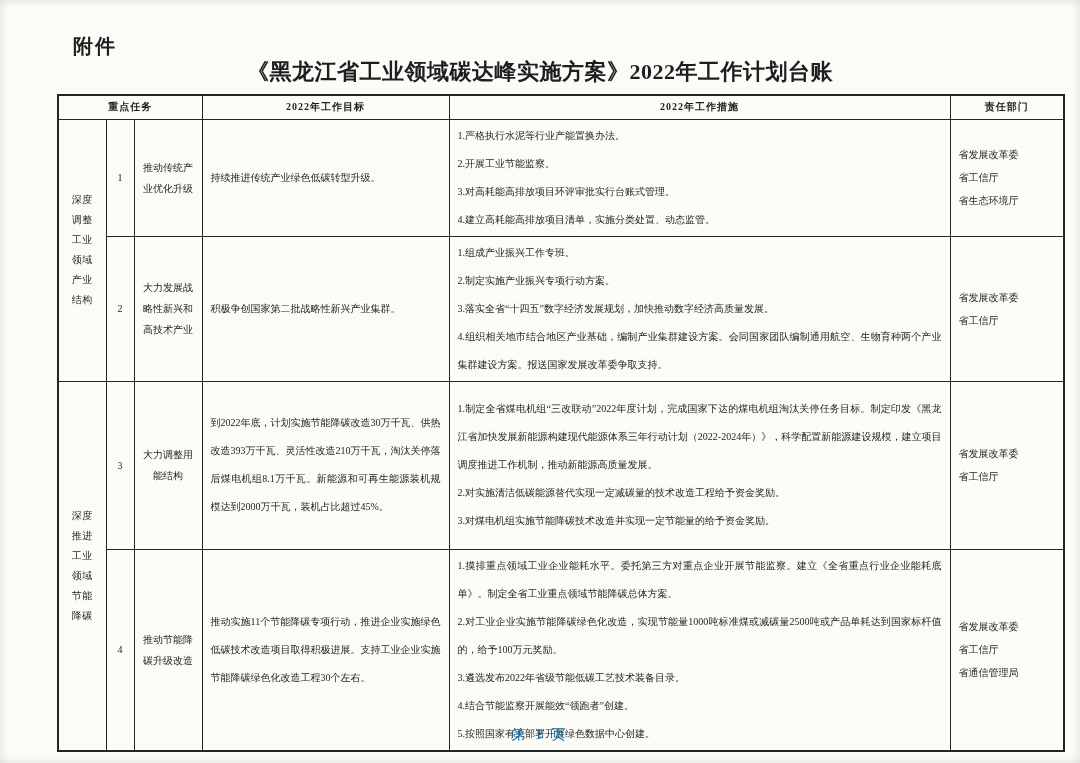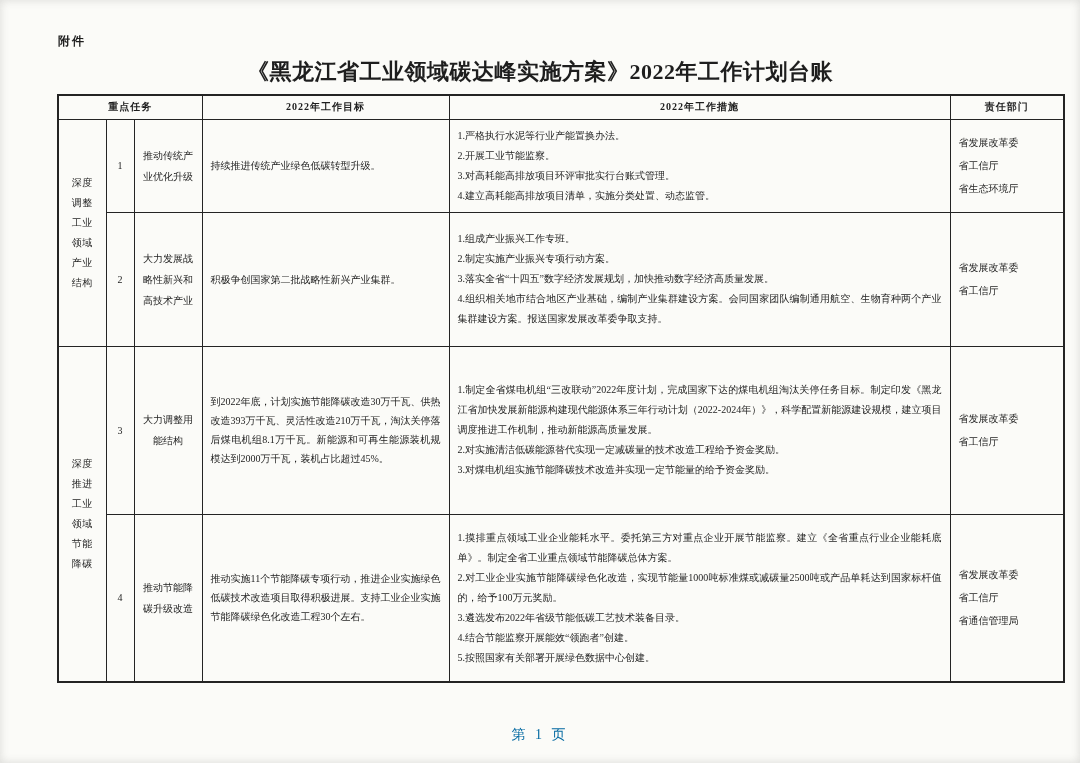--- a/index.html
+++ b/index.html
@@ -12,23 +12,23 @@
     position: relative;
     width: 1080px;
     height: 763px;
     background: #fbfbf8;
     color: #1e1e1e;
     overflow: hidden;
     box-shadow: inset 0 0 10px rgba(70,70,70,0.18);
   }
   .attachment {
     position: absolute;
-    left: 58px;
+    left: 73px;
     top: 33px;
-    font-size: 12px;
+    font-size: 20px;
     font-weight: bold;
     letter-spacing: 2px;
   }
   .title {
     position: absolute;
     left: 0;
     right: 0;
     top: 57px;
     margin: 0;
     text-align: center;
@@ -71,26 +71,26 @@
     letter-spacing: 0.5px;
   }
   td.num { text-align: center; }
   td.task {
     padding: 2px 5px;
     line-height: 21px;
     text-align: center;
   }
   td.goal {
     padding: 5px 7px;
-    line-height: 19px;
+    line-height: 28px;
     text-align: justify;
   }
   td.measures {
     padding: 5px 8px;
-    line-height: 20px;
+    line-height: 28px;
     text-align: justify;
     white-space: pre-line;
   }
   td.dept {
     line-height: 23px;
     white-space: pre-line;
   }
   .footer {
     position: absolute;
     left: 0;

